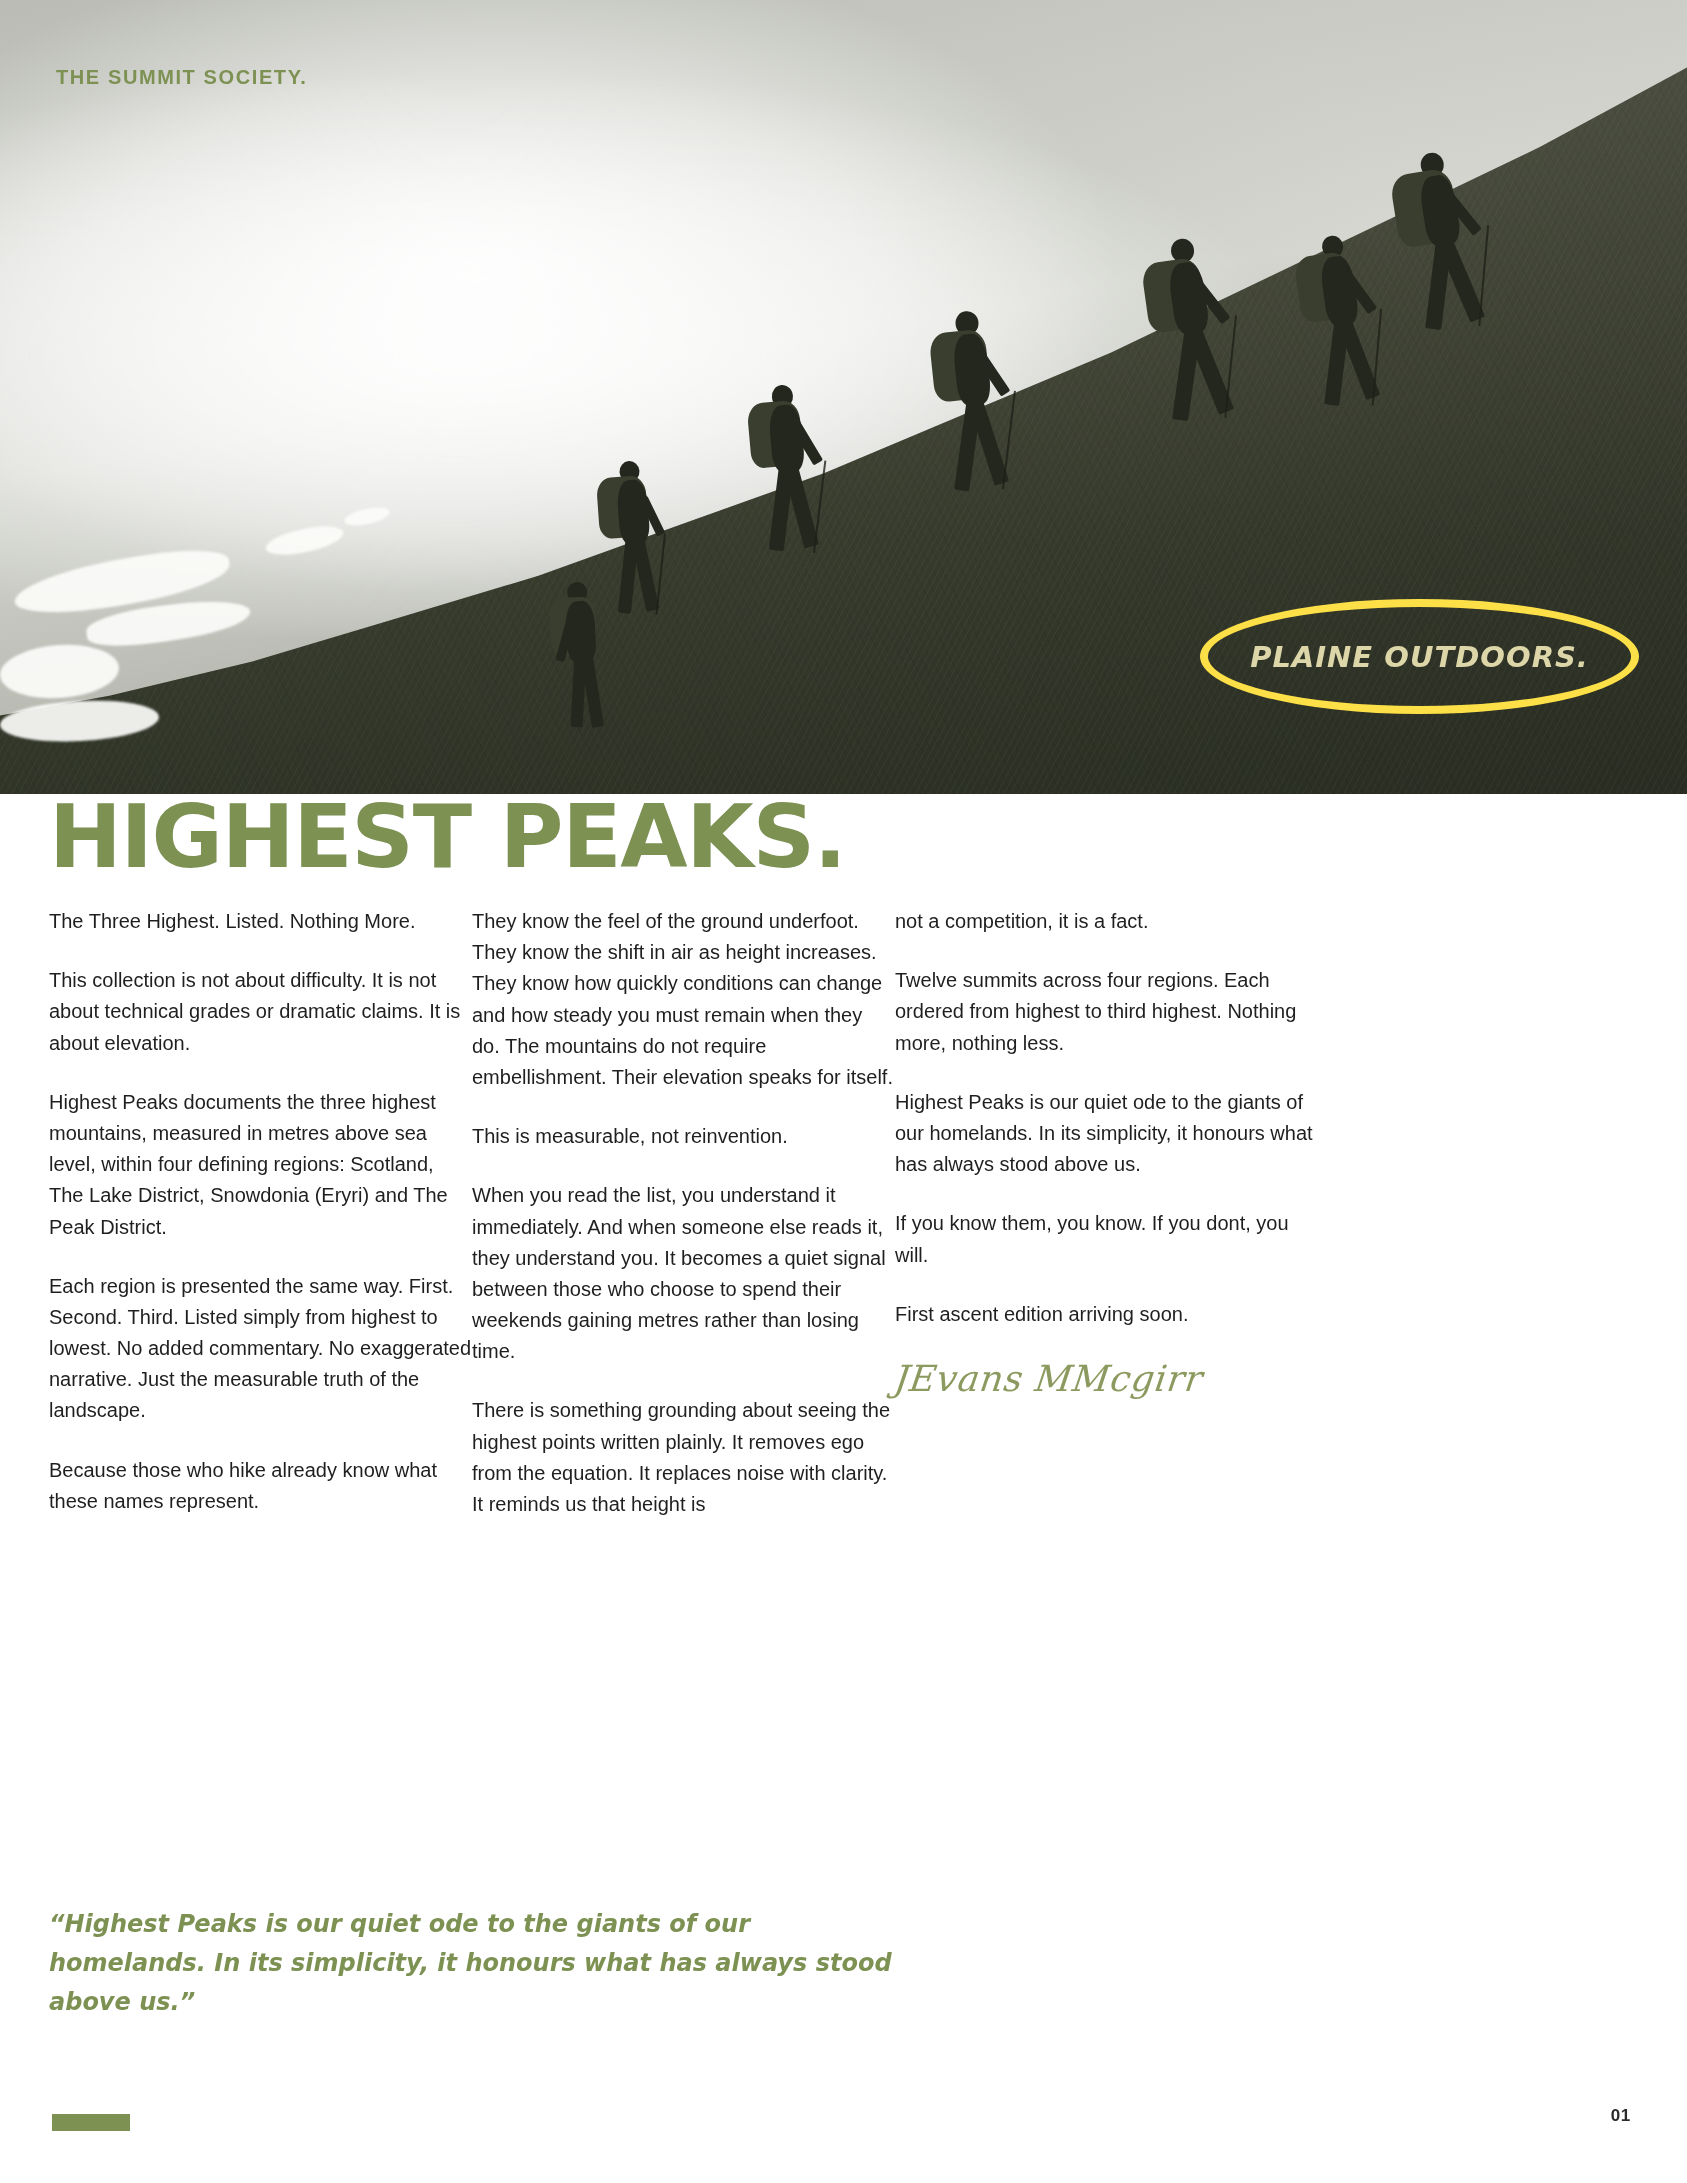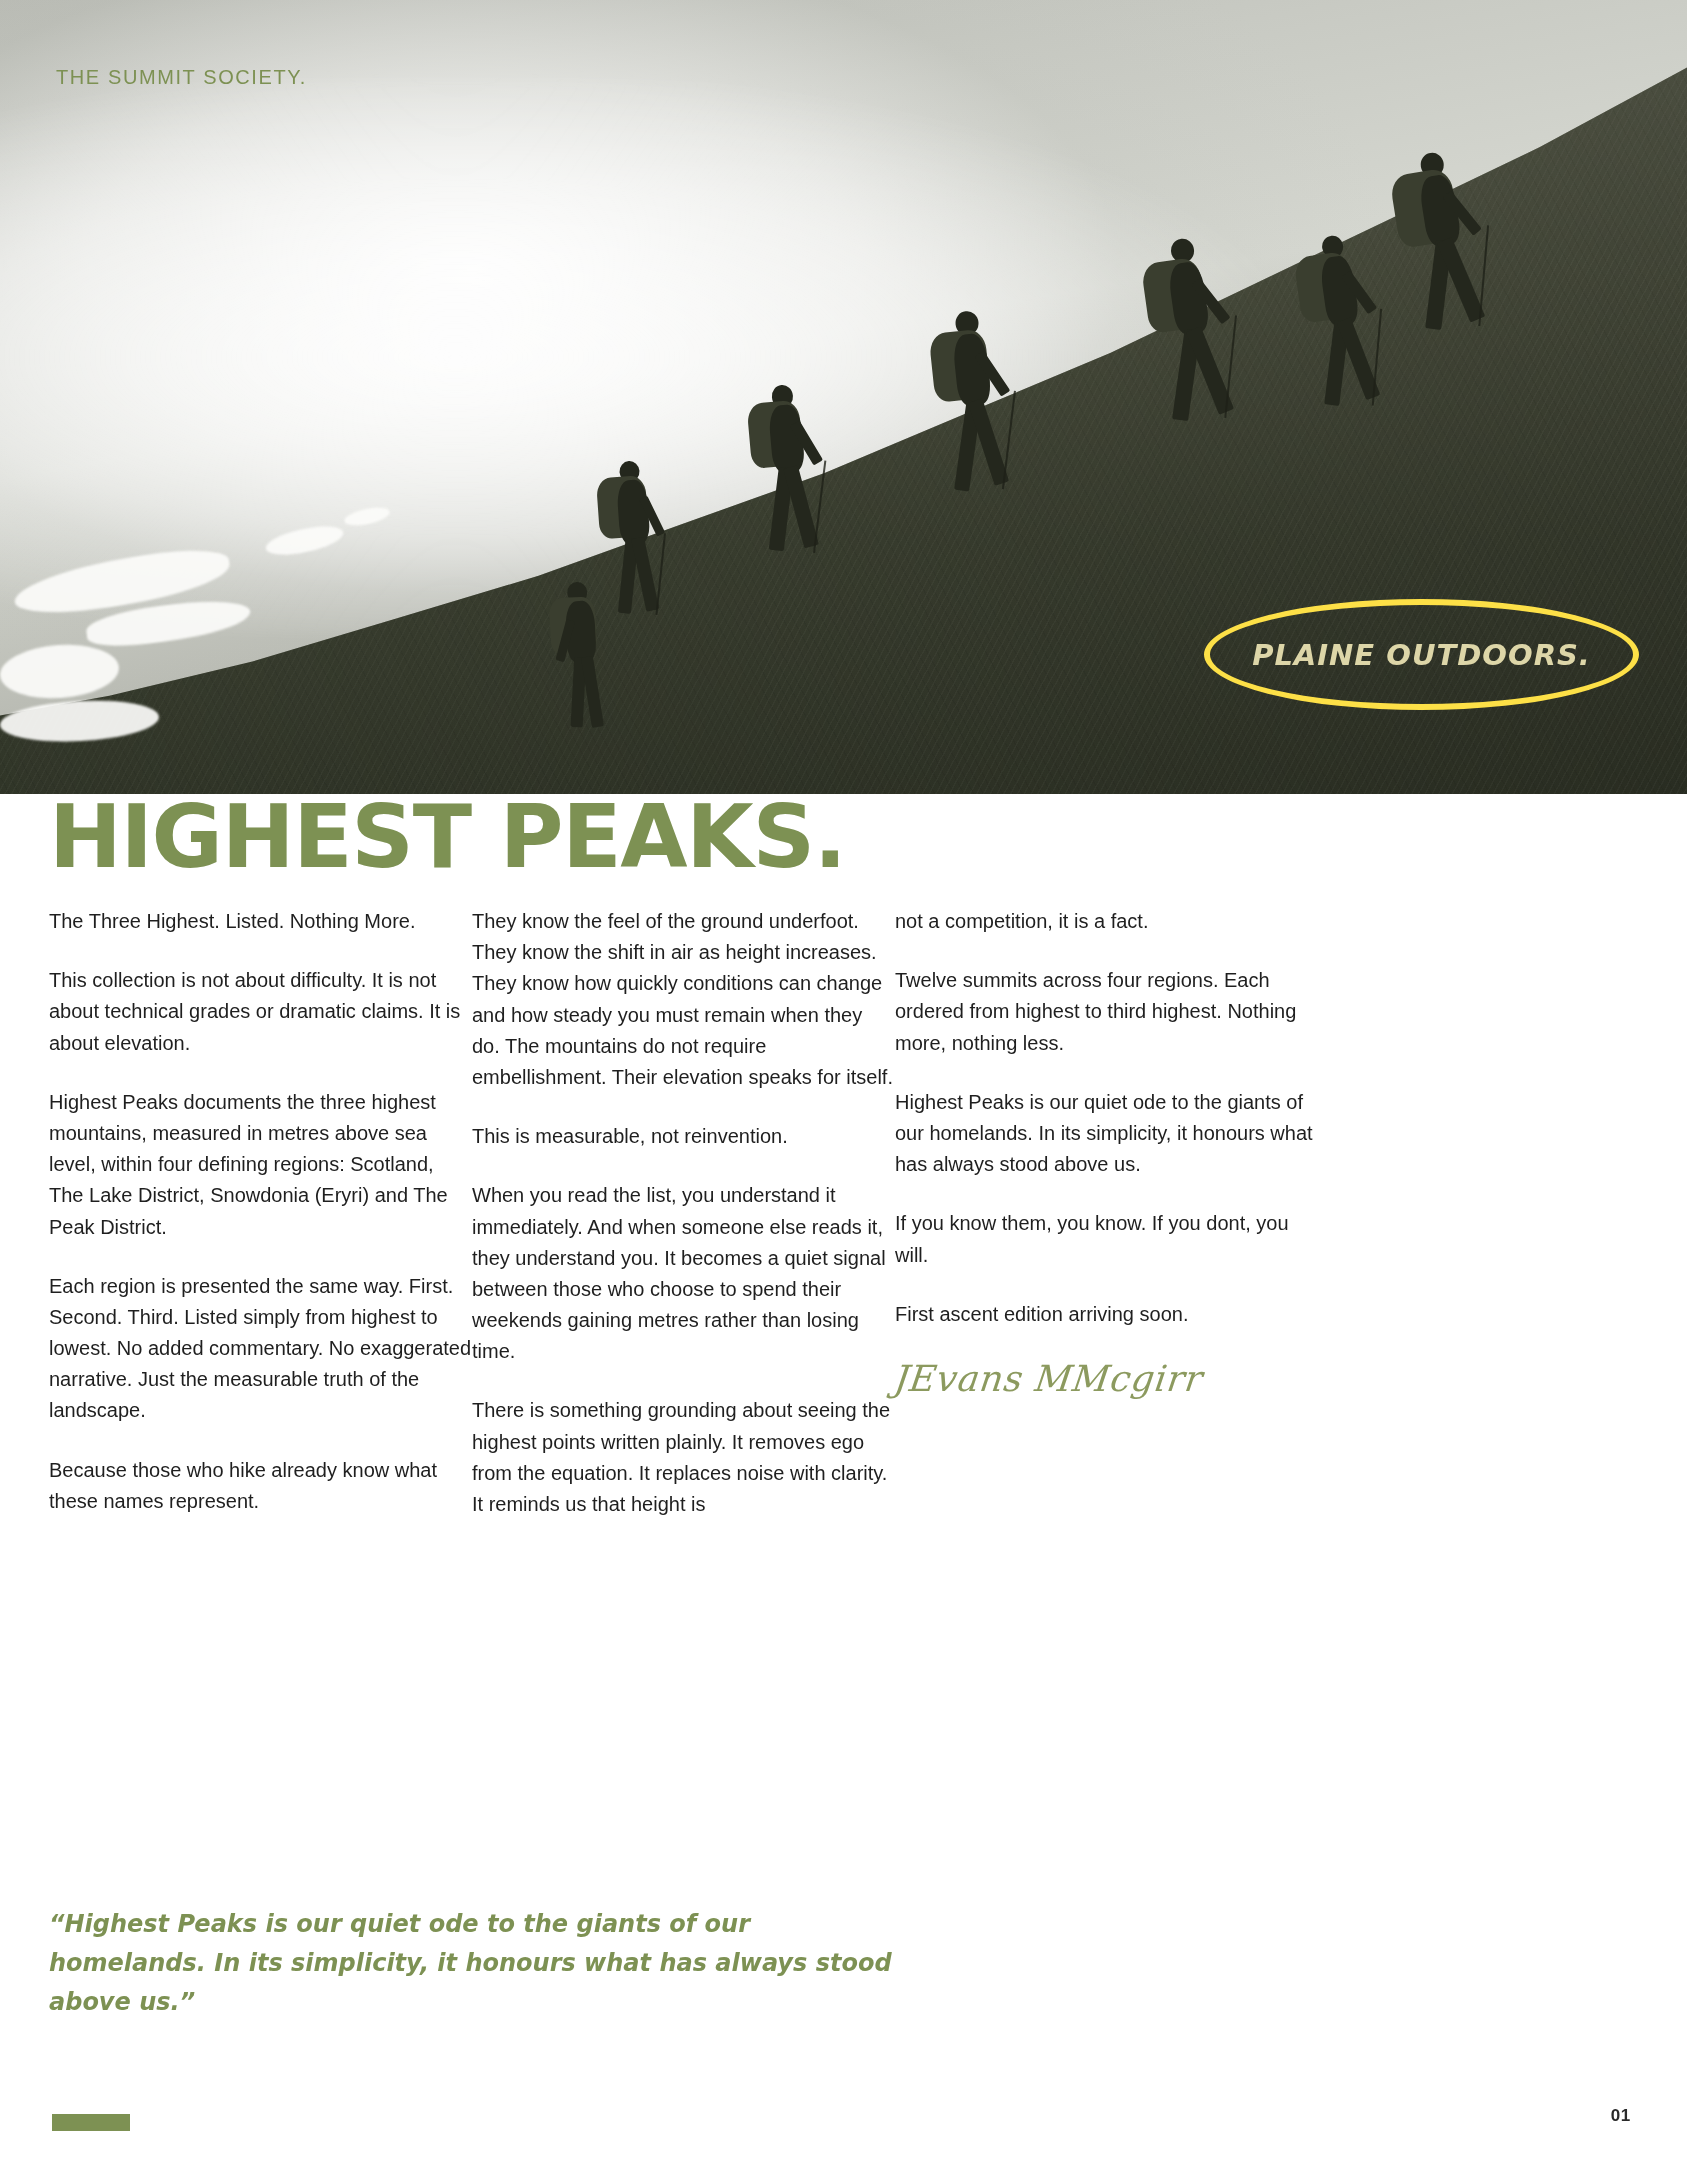--- a/index.html
+++ b/index.html
@@ -111,33 +111,33 @@
     position: absolute;
     background: rgba(30,32,24,0.8);
     width: 2px;
   }
 
   .brand-top {
     position: absolute;
     left: 56px;
     top: 66px;
     font-size: 20px;
-    font-weight: normal;
+    font-weight: bold;
     letter-spacing: 1.6px;
     color: #7d9153;
     z-index: 6;
   }
 
   .badge {
     position: absolute;
     right: 48px;
     top: 599px;
     width: 423px;
     height: 99px;
-    border: 6px solid #fde047;
+    border: 8px solid #fde047;
     border-radius: 50%;
     display: flex;
     align-items: center;
     justify-content: center;
     z-index: 6;
   }
   .badge span {
     font-family: "DejaVu Sans", sans-serif;
     font-style: italic;
     font-weight: bold;

